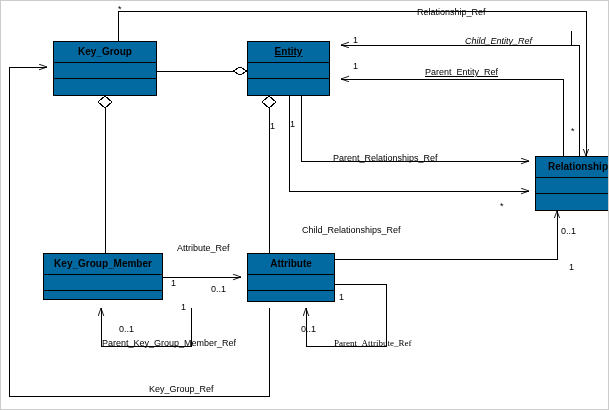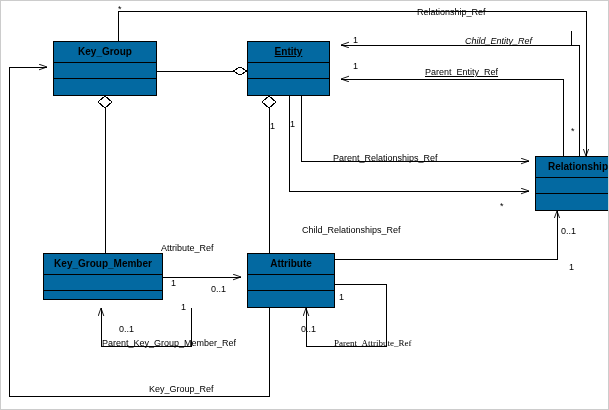--- a/index.html
+++ b/index.html
@@ -143,32 +143,32 @@
     <div class="uml-attrs"></div>
     <div class="uml-ops"></div>
   </div>
 
   <div class="uml-class" style="left:42px; top:252px; width:120px; height:47px;">
     <div class="uml-title">Key_Group_Member</div>
     <div class="uml-attrs"></div>
     <div class="uml-ops"></div>
   </div>
 
-  <div class="uml-class" style="left:246px; top:252px; width:88px; height:55px;">
+  <div class="uml-class" style="left:246px; top:252px; width:88px; height:49px;">
     <div class="uml-title">Attribute</div>
     <div class="uml-attrs"></div>
     <div class="uml-ops"></div>
   </div>
 
   <div class="edge-label" style="left:368px; top:6px;margin-left:48px;">Relationship_Ref</div>
   <div class="edge-label" style="left:464px; top:35px;font-style:italic;">Child_Entity_Ref</div>
   <div class="edge-label" style="left:424px; top:66px;text-decoration:underline;">Parent_Entity_Ref</div>
   <div class="edge-label" style="left:332px; top:152px;">Parent_Relationships_Ref</div>
   <div class="edge-label" style="left:301px; top:182px;margin-top:42px;">Child_Relationships_Ref</div>
-  <div class="edge-label" style="left:160px; top:242px;">Attribute_Ref</div>
+  <div class="edge-label" style="left:176px; top:242px;">Attribute_Ref</div>
   <div class="edge-label" style="left:101px; top:337px;">Parent_Key_Group_Member_Ref</div>
   <div class="edge-label" style="left:333px; top:337px;font-family:Liberation Serif, serif;">Parent_Attribute_Ref</div>
   <div class="edge-label" style="left:148px; top:383px;">Key_Group_Ref</div>
 
   <div class="mult-label" style="left:117px; top:3px;">*</div>
   <div class="mult-label" style="left:352px; top:34px;">1</div>
   <div class="mult-label" style="left:352px; top:60px;">1</div>
   <div class="mult-label" style="left:269px; top:120px;">1</div>
   <div class="mult-label" style="left:289px; top:118px;">1</div>
   <div class="mult-label" style="left:570px; top:125px;">*</div>

